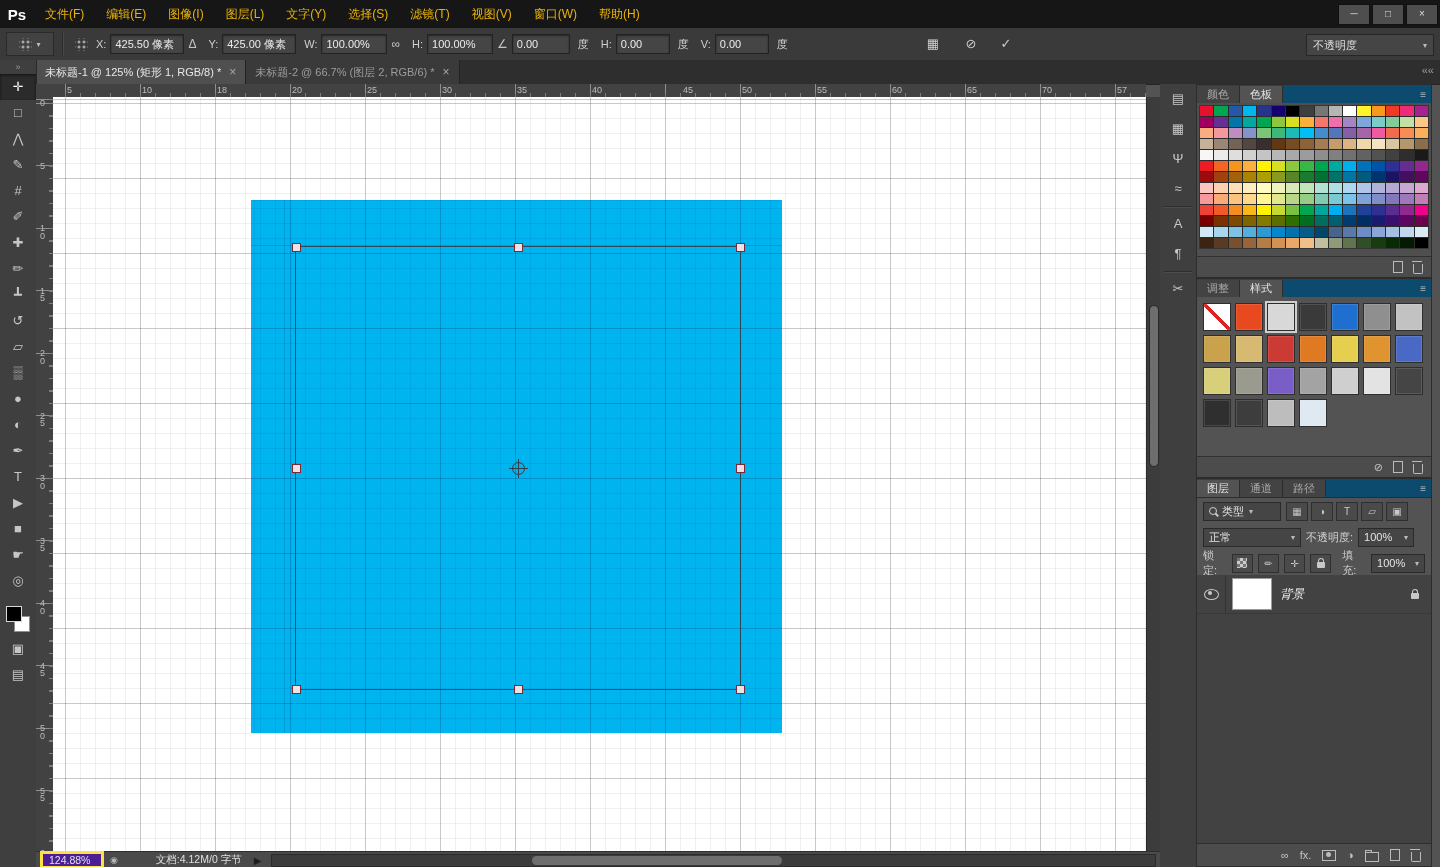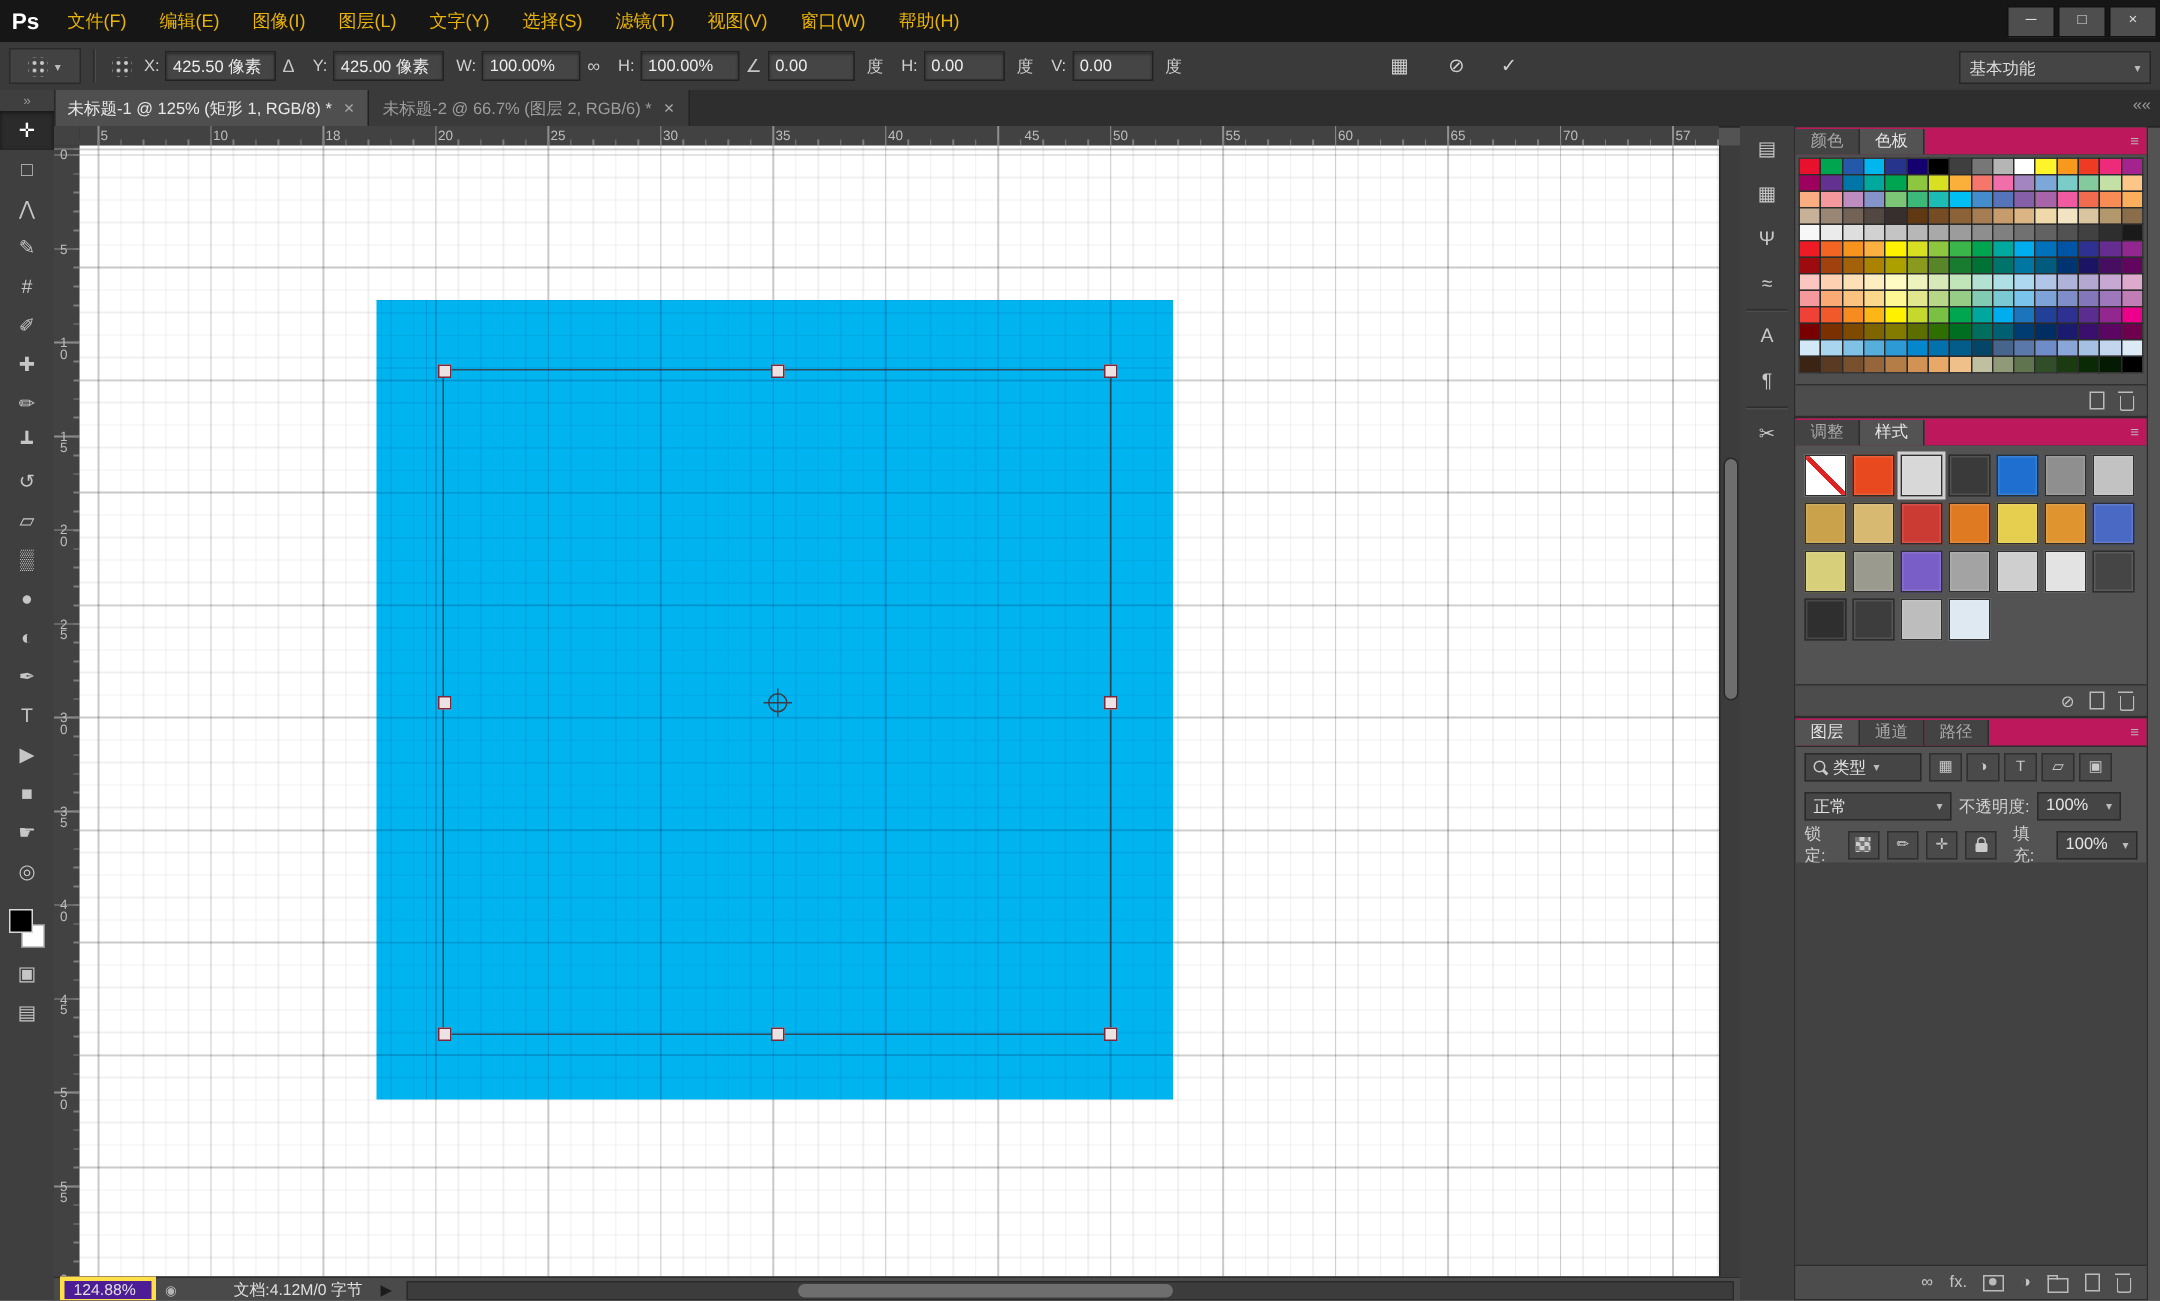--- a/index.html
+++ b/index.html
@@ -99,21 +99,21 @@
   #h-thumb{position:absolute;left:260px;width:250px;top:1px;bottom:1px;background:#6e6e6e;border-radius:5px;}
   
   #icon-strip{position:absolute;top:84px;bottom:0;left:1160px;width:36px;background:#3f3f3f;border-right:1px solid #2b2b2b;}
   .dock-icon{width:36px;height:30px;text-align:center;line-height:30px;color:#c8c8c8;font-size:13px;}
   .strip-sep{height:1px;background:#2e2e2e;margin:2px 4px;box-shadow:0 1px 0 #4c4c4c;}
   #panels{position:absolute;top:84px;bottom:0;left:1196px;width:236px;}
   .panel{position:absolute;left:0;right:0;background:#535353;border:1px solid #2c2c2c;box-sizing:border-box;}
   #panel-swatches{top:0;height:194px;}
   #panel-styles{top:194px;height:200px;}
   #panel-layers{top:394px;bottom:0;}
-  .p-header{height:18px;background:#be185d;display:flex;align-items:flex-end;border-bottom:1px solid #2c2c2c;}
+  .p-header{height:18px;background:#0c4a6e;display:flex;align-items:flex-end;border-bottom:1px solid #2c2c2c;}
   .p-tab{padding:0 10px;height:17px;line-height:17px;font-size:11px;color:#a8a8a8;background:#434343;
          border-right:1px solid #2c2c2c;}
   .p-tab.active{background:#535353;color:#e4e4e4;}
   .p-menu{margin-left:auto;margin-right:5px;color:#b8b8b8;font-size:10px;line-height:17px;}
   .swatch-grid{position:absolute;top:18px;left:0;right:0;bottom:20px;padding:3px;display:grid;
         grid-template-columns:repeat(16,1fr);grid-auto-rows:10px;gap:1px;background:#4f4f4f;overflow:hidden;}
   .swatch{box-shadow:0 0 0 1px rgba(35,35,35,.55);}
   .p-footer{position:absolute;bottom:0;left:0;right:0;height:20px;background:#4c4c4c;border-top:1px solid #303030;
         display:flex;align-items:center;justify-content:flex-end;gap:10px;padding-right:8px;color:#c4c4c4;font-size:11px;}
   .styles-grid{position:absolute;top:18px;left:0;right:0;bottom:20px;padding:6px;display:grid;
@@ -206,21 +206,21 @@
     <div class="field" style="width:44px">0.00</div>
     <span class="ob-label">度</span>
     <span class="ob-label">V:</span>
     <div class="field" style="width:44px">0.00</div>
     <span class="ob-label">度</span>
   </div>
   <div class="ob-btn" style="left:922px">▦</div>
   <div class="ob-btn" style="left:960px">⊘</div>
   <div class="ob-btn" style="left:995px">✓</div>
   <div id="workspace-switcher">
-    <span>基本功能</span>
+    <span>不透明度</span>
     <span class="caret">▾</span>
   </div>
 
   <div id="tab-bar">
       <div class="doc-tab active">
         <span>未标题-1 @ 125% (矩形 1, RGB/8) *</span>
         <span class="tab-close">×</span>
       </div>
       <div class="doc-tab">
         <span>未标题-2 @ 66.7% (图层 2, RGB/6) *</span>
@@ -659,20 +659,30 @@
             <span class="lockicon"></span>
           </span>
         <span style="margin-left:6px">填充:</span>
         <div class="combo" style="width:44px;justify-content:space-between">
           <span>100%</span>
           <span class="caret">▾</span>
         </div>
       </div>
 
       <div id="layer-list">
+        <div class="layer-row">
+          <div class="eye-cell">
+              <span class="eye"></span>
+            </div>
+          <div class="thumb">
+            <span class="fill" style="background:#ffffff"></span>
+          </div>
+          <span class="layer-name bgname">背景</span>
+          <span class="row-lock"><span class="lockicon"></span></span>
+        </div>
       </div>
 
       <div id="layers-footer">
         <span>∞</span>
         <span class="fx-label">fx.</span>
         <span class="maskicon"></span>
         <span>◑</span>
         <span class="foldericon"></span>
         <span class="newicon"></span>
         <span class="trashicon"></span>

